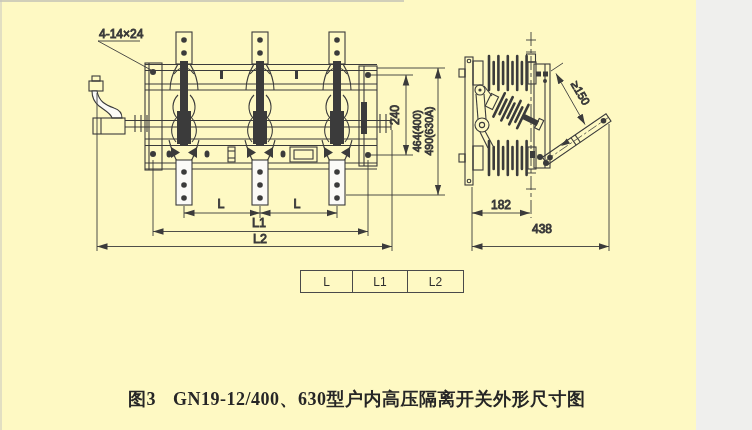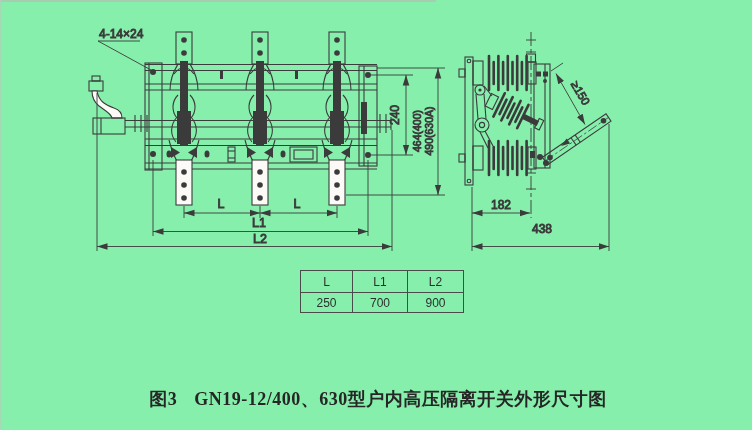--- a/index.html
+++ b/index.html
@@ -2,22 +2,22 @@
 <html><head>
 <meta charset="utf-8">
 <style>
   html,body{margin:0;padding:0;}
   body{
     width:752px;height:430px;
     background:#efefed;
     font-family:"Liberation Sans","DejaVu Sans",sans-serif;
   }
   .page{
-    position:relative;width:752px;height:430px;overflow:hidden;
-    background:#86efac;
+    position:relative;width:696px;height:430px;overflow:hidden;
+    background:#fef9c3;
   }
   .scan-edge-top{
     position:absolute;left:0;top:0;width:58%;height:2px;
     background:#b9b9b4;opacity:.65;
   }
   .scan-edge-left{
     position:absolute;left:0;top:0;width:2px;height:100%;
     background:#c6c6c1;opacity:.5;
   }
   svg.drawing{position:absolute;left:0;top:0;}
@@ -37,21 +37,21 @@
   }
   .dims-table .c0{width:51px;}
   .dims-table .c1{width:54px;}
   .dims-table .c2{width:55px;}
   .dims-table tr{height:20px;}
   .dims-table tr.hdr{height:22px;}
   .caption{
     position:absolute;left:128px;top:387px;width:500px;
     font-family:"Liberation Serif","DejaVu Serif",serif;
     font-size:18px;font-weight:600;color:#262626;
-    letter-spacing:0.5px;white-space:nowrap;text-align:center;
+    letter-spacing:0.5px;white-space:nowrap;
   }
   .caption .fig-no{margin-right:17px;}
 </style>
 </head>
 <body>
 
 <div class="page">
   <div class="scan-edge-top"></div>
   <div class="scan-edge-left"></div>
 
@@ -297,24 +297,19 @@
     </g>
   </svg>
 
   <table class="dims-table">
     <tbody>
       <tr class="hdr">
         <td class="c0">L</td>
         <td class="c1">L1</td>
         <td class="c2">L2</td>
       </tr>
-      <tr>
-        <td>250</td>
-        <td>700</td>
-        <td>900</td>
-      </tr>
     </tbody>
   </table>
 
   <div class="caption">
     <span class="fig-no">图3</span><span>GN19-12/400、630型户内高压隔离开关外形尺寸图</span>
   </div>
 </div>
 
 </body></html>

